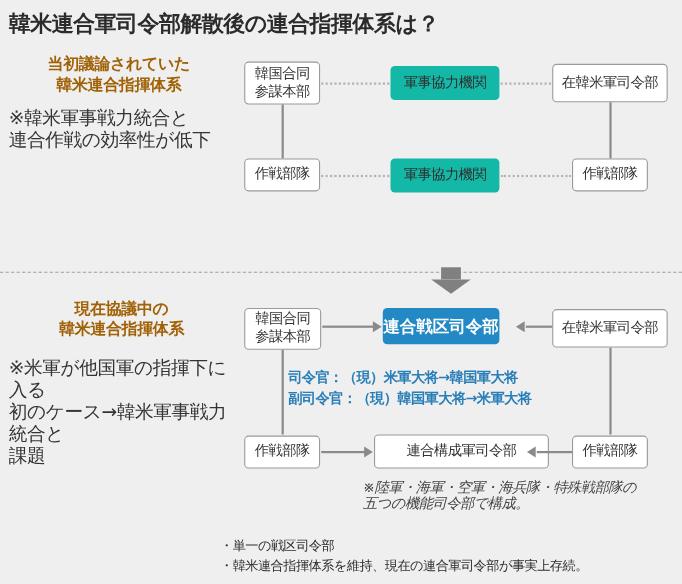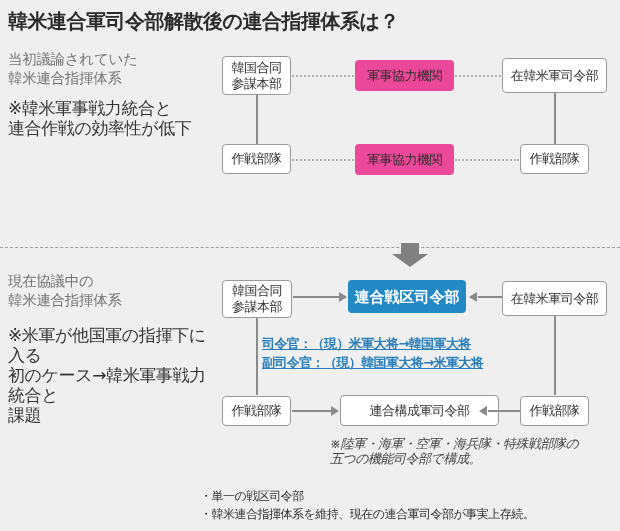--- a/index.html
+++ b/index.html
@@ -17,23 +17,24 @@
   .title{
     position:absolute;left:8px;top:8px;width:604px;
     font-size:20px;font-weight:bold;color:#2b2b2b;
     letter-spacing:-0.5px;
     white-space:nowrap;
   }
 
   
   .side-head{
     position:absolute;
-    font-size:14.5px;font-weight:normal;color:#737373;
+    font-size:14.5px;font-weight:bold;color:#a16207;
     line-height:19px;letter-spacing:-0.3px;
     white-space:pre-line;
+    text-align:center;
   }
   .side-note{
     position:absolute;
     font-size:17px;color:#333;line-height:20px;
     letter-spacing:-0.4px;
     white-space:pre-line;
   }
 
   
   .box{
@@ -46,21 +47,21 @@
     line-height:16px;
     letter-spacing:-0.5px;
     white-space:pre-line;
   }
   .box.white{
     background:#ffffff;
     border:1px solid #9a9a9a;
     color:#333;
   }
   .box.lightblue{
-    background:#ec4899;
+    background:#14b8a6;
     border:none;
     color:#2f2f2f;
   }
   .box.darkblue{
     background:#2389c4;
     border:none;
     color:#ffffff;
     font-weight:bold;
     font-size:15px;
     letter-spacing:0px;
@@ -105,21 +106,20 @@
     border-right:18px solid transparent;
     border-top:13px solid #808080;
   }
 
   
   .cmdline{
     position:absolute;
     font-size:13px;font-weight:bold;color:#2a7fb8;
     line-height:19px;letter-spacing:-0.6px;
     white-space:pre-line;
-    text-decoration:underline;
   }
 
   
   .footnote{
     position:absolute;
     font-size:13px;color:#444;line-height:15px;
     letter-spacing:-0.5px;
     white-space:pre-line;
     font-style:italic;
   }
@@ -169,21 +169,21 @@
   </div>
 
   <div class="side-head" style="left:8px;top:272px;width:205px;">現在協議中の
 韓米連合指揮体系</div>
   <div class="side-note" style="left:8px;top:325px;width:208px;">※米軍が他国軍の指揮下に入る
 初のケース→韓米軍事戦力統合と
 課題</div>
 
   <div class="box white" style="left:222px;top:280px;width:70px;height:38px;">韓国合同
 参謀本部</div>
-  <div class="box darkblue" style="left:348px;top:280px;width:118px;height:33px;">連合戦区司令部</div>
+  <div class="box darkblue" style="left:348px;top:280px;width:106px;height:33px;">連合戦区司令部</div>
   <div class="box white" style="left:502px;top:281px;width:105px;height:35px;">在韓米軍司令部</div>
 
   <div class="arrowline" style="left:293px;top:296px;width:47px;"></div>
   <div class="arrowhead right" style="left:339px;top:292px;"></div>
   <div class="arrowline" style="left:478px;top:296px;width:24px;"></div>
   <div class="arrowhead left" style="left:469px;top:292px;"></div>
 
   <div class="cmdline" style="left:262px;top:334px;width:340px;">司令官：（現）米軍大将→韓国軍大将
 副司令官：（現）韓国軍大将→米軍大将</div>
 

